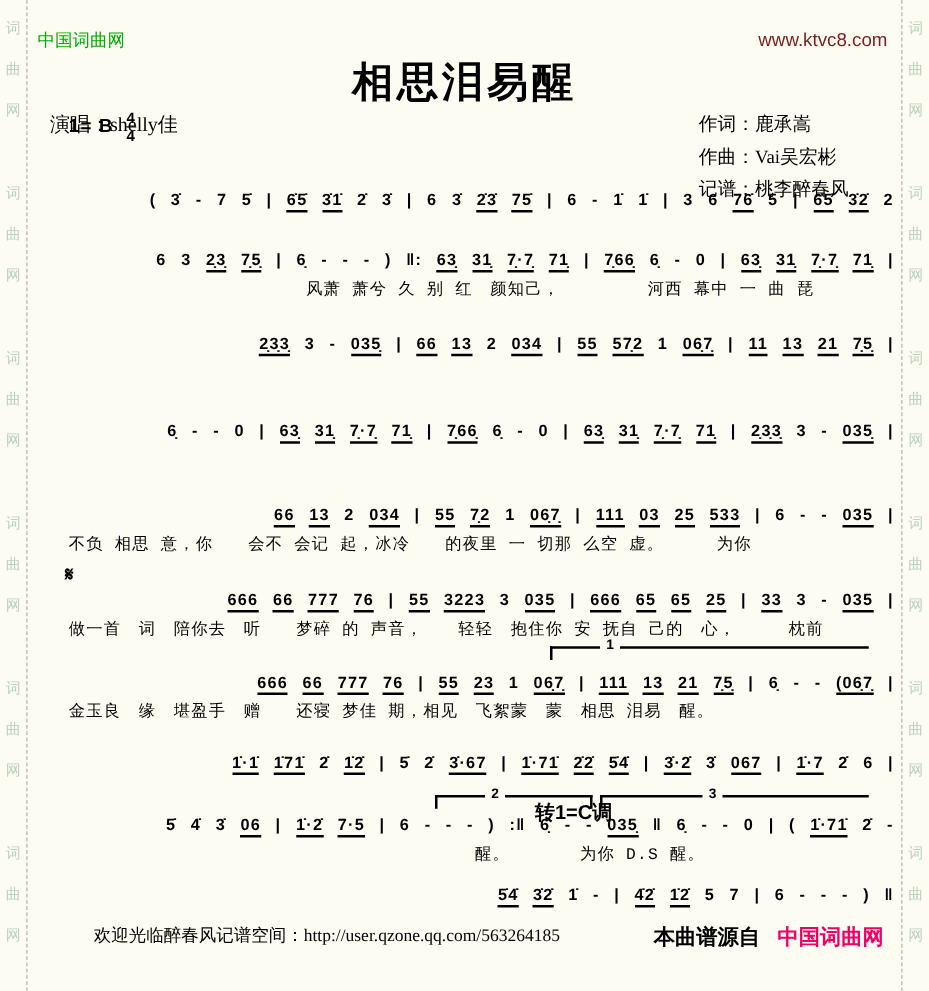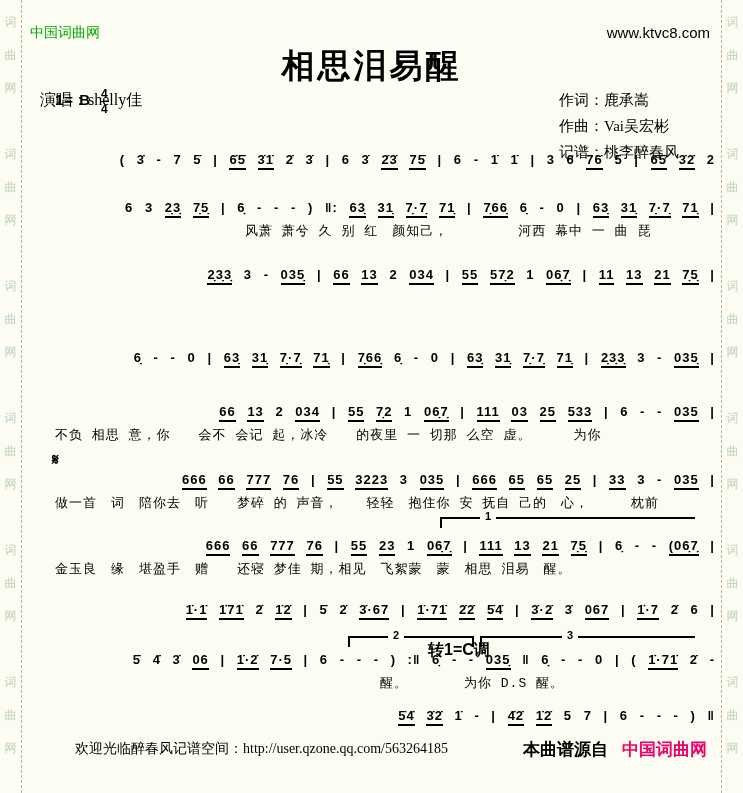--- a/index.html
+++ b/index.html
@@ -12,21 +12,21 @@
   .wm{
     position:absolute;top:0;bottom:0;width:21px;
     font-size:12px;line-height:2.75;text-align:center;
     white-space:pre-line;color:#bcd2bc;overflow:hidden;
     padding-top:6px;
   }
   .wm-left{left:0;border-right:1px dashed #b4b4a6;}
   .wm-right{right:0;border-left:1px dashed #b4b4a6;}
   
   .site-left{position:absolute;left:30px;top:24px;font-size:14px;color:#00aa00;text-decoration:none;}
-  .site-right{position:absolute;right:33px;top:24px;font-size:15px;color:#000000;text-decoration:none;}
+  .site-right{position:absolute;right:33px;top:24px;font-size:15px;color:#7f1d1d;text-decoration:none;}
   .title{position:absolute;left:0;right:0;top:44px;margin:0;text-align:center;
     font-size:33px;font-weight:bold;letter-spacing:3px;}
   .keysig{position:absolute;left:55px;top:88px;font-size:15px;font-weight:bold;letter-spacing:1px;}
   .frac{display:inline-flex;flex-direction:column;align-items:center;vertical-align:middle;
     font-size:12px;line-height:1;margin-left:10px;font-weight:bold;}
   .frac .num{border-bottom:1px solid #000;padding-bottom:1px;margin-bottom:1px;}
   .singer{position:absolute;left:0;right:60px;top:90px;font-size:16px;
     font-family:"Liberation Serif",serif;padding-left:40px;}
   .credits{position:absolute;left:547px;top:87px;font-size:15px;line-height:26px;
     font-family:"Liberation Serif",serif;white-space:nowrap;margin-left:12px;}
@@ -151,21 +151,21 @@
 
   <div class="system" style="top:200px">
     <div class="notes"><span>6</span> <span>3</span> <span class="u">2̣3̣</span> <span class="u">7̣5̣</span> <span>|</span> <span>6̣</span> <span>-</span> <span>-</span> <span>-</span> <span>)</span> <span>‖:</span> <span class="u">63̣</span> <span class="u">31̣</span> <span class="u">7̣·7̣</span> <span class="u">71̣</span> <span>|</span> <span class="u">7̣66̣</span> <span>6̣</span> <span>-</span> <span>0</span> <span>|</span> <span class="u">63̣</span> <span class="u">31̣</span> <span class="u">7̣·7̣</span> <span class="u">71̣</span> <span>|</span></div>
     <div class="lyrics lyr-indent-2">风萧 萧兮 久 别 红　颜知己，　　　　　河西 幕中 一 曲 琵</div>
   </div>
 
   <div class="system pad15" style="top:267px">
     <div class="notes"><span class="u">2̣3̣3̣</span> <span>3</span> <span>-</span> <span class="u">035̣</span> <span>|</span> <span class="u">66</span> <span class="u">13</span> <span>2</span> <span class="u">034</span> <span>|</span> <span class="u">55</span> <span class="u">57̣2</span> <span>1</span> <span class="u">06̣7̣</span> <span>|</span> <span class="u">11</span> <span class="u">13</span> <span class="u">21</span> <span class="u">7̣5̣</span> <span>|</span></div>
   </div>
 
-  <div class="system pad15" style="top:350px">
+  <div class="system pad15" style="top:337px">
     <div class="notes"><span>6̣</span> <span>-</span> <span>-</span> <span>0</span> <span>|</span> <span class="u">63̣</span> <span class="u">31̣</span> <span class="u">7̣·7̣</span> <span class="u">71̣</span> <span>|</span> <span class="u">7̣66̣</span> <span>6̣</span> <span>-</span> <span>0</span> <span>|</span> <span class="u">63̣</span> <span class="u">31̣</span> <span class="u">7̣·7̣</span> <span class="u">71̣</span> <span>|</span> <span class="u">2̣3̣3̣</span> <span>3</span> <span>-</span> <span class="u">035̣</span> <span>|</span></div>
   </div>
 
   <div class="system pad15" style="top:404px">
     <div class="notes"><span class="u">66</span> <span class="u">13</span> <span>2</span> <span class="u">034</span> <span>|</span> <span class="u">55</span> <span class="u">7̣2</span> <span>1</span> <span class="u">06̣7̣</span> <span>|</span> <span class="u">111</span> <span class="u">03</span> <span class="u">25</span> <span class="u">533</span> <span>|</span> <span>6</span> <span>-</span> <span>-</span> <span class="u">035</span> <span>|</span></div>
     <div class="lyrics">不负 相思 意，你　　会不 会记 起，冰冷　　的夜里 一 切那 么空 虚。　　　为你</div>
   </div>
 
   <div class="system pad15" style="top:472px">
     <div class="notes"><span class="u">666</span> <span class="u">66</span> <span class="u">777</span> <span class="u">76</span> <span>|</span> <span class="u">55</span> <span class="u">3223</span> <span>3</span> <span class="u">035</span> <span>|</span> <span class="u">666</span> <span class="u">65</span> <span class="u">65</span> <span class="u">25</span> <span>|</span> <span class="u">33</span> <span>3</span> <span>-</span> <span class="u">035</span> <span>|</span></div>

